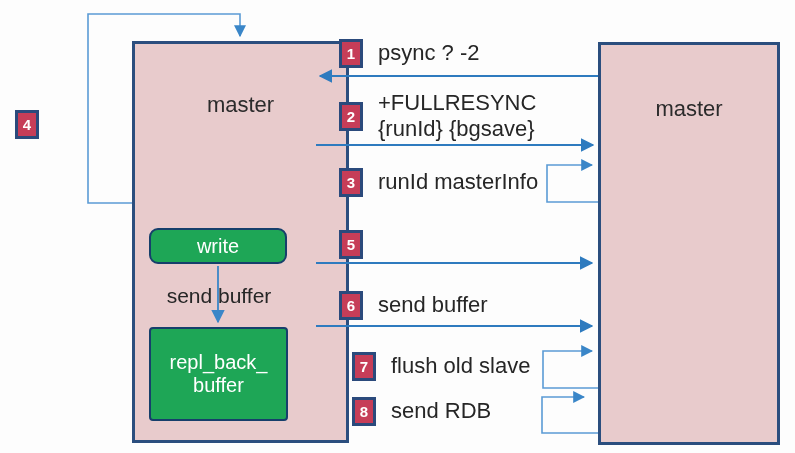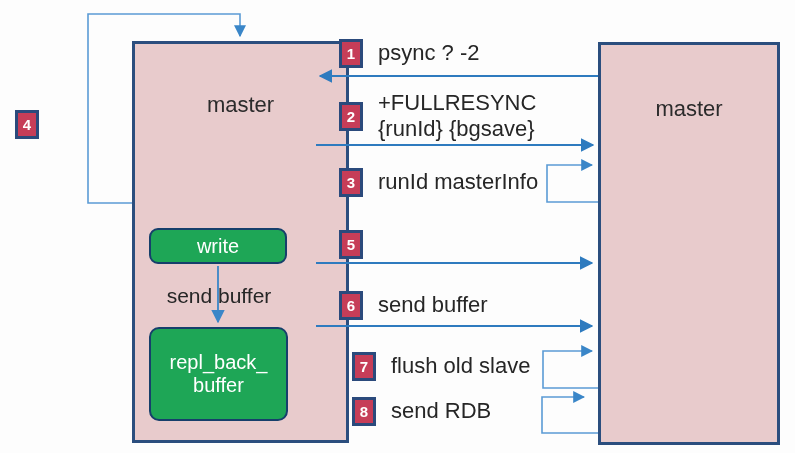--- a/index.html
+++ b/index.html
@@ -48,21 +48,21 @@
     display: flex;
     align-items: center;
     justify-content: center;
     text-align: center;
     font-size: 20px;
     line-height: 1.15;
     white-space: pre-line;
     z-index: 3;
   }
   #write-box { left: 149px; top: 228px; width: 138px; height: 36px; border-radius: 9px; }
-  #repl-box  { left: 149px; top: 327px; width: 139px; height: 94px; border-radius: 10px; }
+  #repl-box  { left: 149px; top: 327px; width: 139px; height: 94px; border-radius: 4px; }
 
   .inline-label {
     position: absolute;
     font-size: 21px;
     color: #262626;
     z-index: 4;
   }
   #send-buffer-label {
     left: 149px; top: 284px; width: 140px;
     text-align: center;

